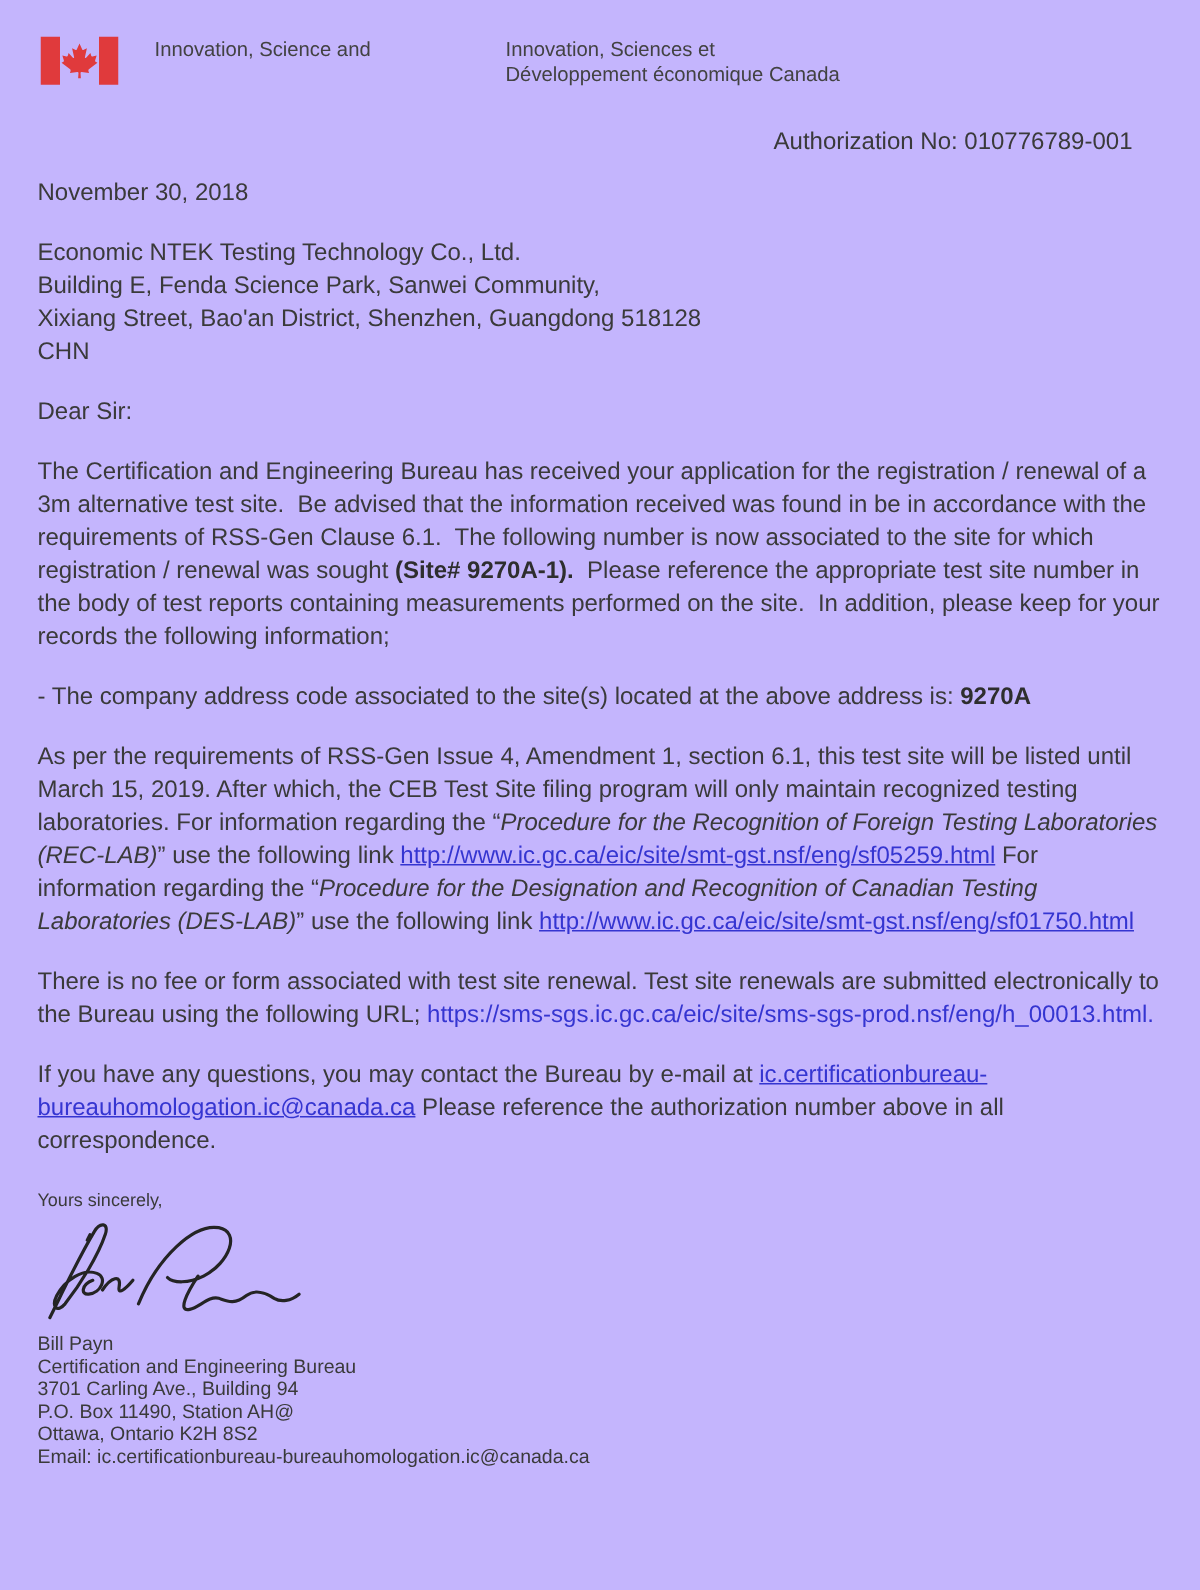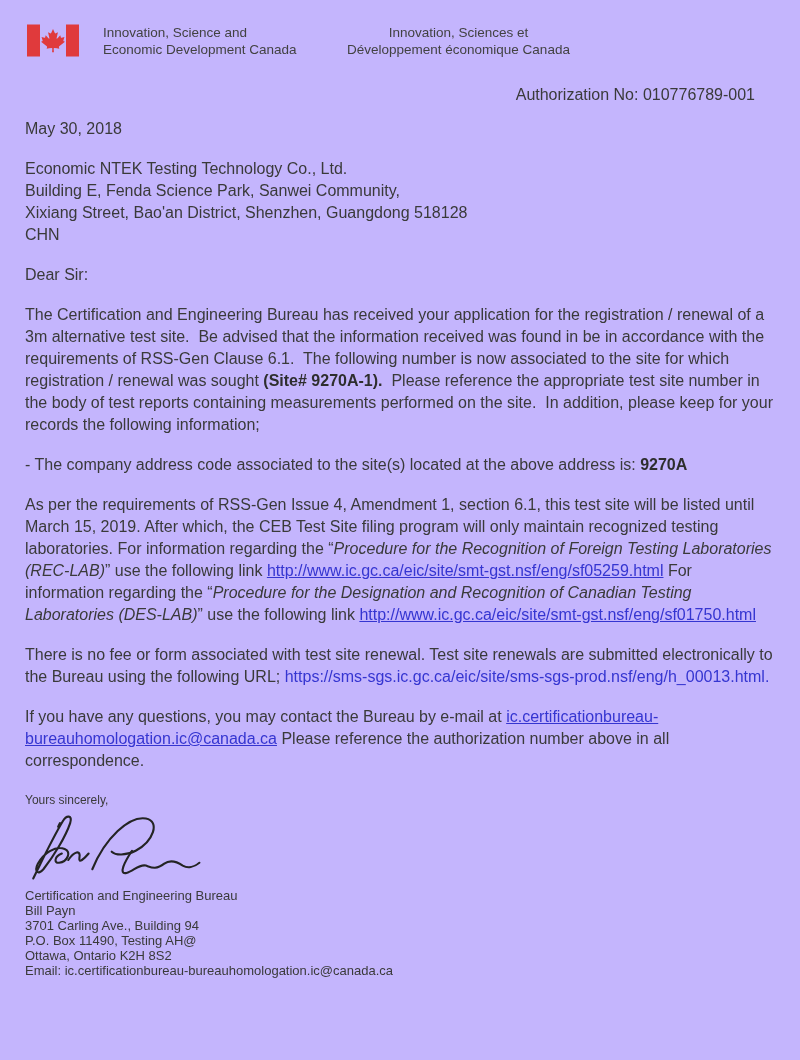--- a/index.html
+++ b/index.html
@@ -19,21 +19,21 @@
     padding:24px 25px 0 27px;
   }
   .flag-wrap { width:52px; height:33px; flex:0 0 auto; }
   .dept {
     font-size:13.5px;
     line-height:17px;
     color:#424242;
     white-space:nowrap;
   }
   .dept-en { margin-left:24px; width:232px; }
-  .dept-fr { margin-left:12px;text-align:center; }
+  .dept-fr { margin-left:2px; }
   
   .auth-line {
     margin:26px 45px 0 0;
     text-align:right;
     font-size:16px;
     line-height:22px;
     color:#3a3a3a;
   }
   .content {
     padding:0 25px;
@@ -81,33 +81,32 @@
       <svg width="52" height="33" viewBox="0 0 52 32" xmlns="http://www.w3.org/2000/svg">
         <rect x="0" y="0" width="13" height="32" fill="#e03a3c"></rect>
         <rect x="39" y="0" width="13" height="32" fill="#e03a3c"></rect>
         <g transform="translate(13,2.5) scale(0.26)">
           <path fill="#e03a3c" d="M50 8 L43 23 Q41.5 25.5 39 24 L31 20 L36 42 Q37 47 32.5 43.5 L22 32 L20 39 Q19.4 41.5 16.8 41 L6 38.7 L9.8 50.5 Q11 53.5 8.6 54.7 L4 57 L26 74 Q28 75.5 27 78.6 L25.5 83.5 Q35 81.6 44.5 80.7 Q47.5 80.6 47.4 83.2 L46.5 97 L53.5 97 L52.6 83.2 Q52.5 80.6 55.5 80.7 Q65 81.6 74.5 83.5 L73 78.6 Q72 75.5 74 74 L96 57 L91.4 54.7 Q89 53.5 90.2 50.5 L94 38.7 L83.2 41 Q80.6 41.5 80 39 L78 32 L67.5 43.5 Q63 47 64 42 L69 20 L61 24 Q58.5 25.5 57 23 Z"></path>
         </g>
       </svg>
     </div>
     <div class="dept dept-en">
       <div class="line">Innovation, Science and</div>
-      <div class="line">Economic Development Canada</div>
     </div>
     <div class="dept dept-fr">
       <div class="line">Innovation, Sciences et</div>
       <div class="line">Développement économique Canada</div>
     </div>
   </div>
 
   <div class="auth-line">Authorization No: 010776789-001</div>
 
   <div class="content">
 
-    <div class="date-line line">May 30, 2018</div>
+    <div class="date-line line">November 30, 2018</div>
 
     <div class="block">
       <div class="line">Economic NTEK Testing Technology Co., Ltd.</div>
       <div class="line">Building E, Fenda Science Park, Sanwei Community,</div>
       <div class="line">Xixiang Street, Bao'an District, Shenzhen, Guangdong 518128</div>
       <div class="line">CHN</div>
     </div>
 
 
     <div class="block line">Dear Sir:</div>
@@ -130,22 +129,22 @@
           <path d="M6 72 C 14 56, 26 30, 38 10 C 42 3, 49 3, 46 12 C 41 27, 28 48, 17 62 C 11 69, 7 64, 11 56 C 17 45, 30 36, 40 40 C 48 43, 43 54, 34 55 C 28 55.5, 29 48, 37 45"></path>
           <path d="M44 52 C 50 43, 58 40, 56 50 C 55 56, 61 51, 66 45"></path>
           <path d="M33 16 L 35 12"></path>
           <path d="M70 62 C 84 28, 110 4, 128 7 C 144 10, 136 32, 117 42 C 106 47.5, 95 47, 91 43"></path>
           <path d="M113 42 C 105 54, 98 68, 107 66 C 114 64.5, 121 56, 128 58 C 134 60, 139 63, 148 56 C 154 51.5, 162 54, 168 58 C 173 61, 180 60, 186 55"></path>
         </g>
       </svg>
     </div>
 
     <div class="signer">
+      <div class="line">Bill Payn</div>
       <div class="line">Certification and Engineering Bureau</div>
-      <div class="line">Bill Payn</div>
       <div class="line">3701 Carling Ave., Building 94</div>
-      <div class="line">P.O. Box 11490, Testing AH@</div>
+      <div class="line">P.O. Box 11490, Station AH@</div>
       <div class="line">Ottawa, Ontario K2H 8S2</div>
       <div class="line">Email: ic.certificationbureau-bureauhomologation.ic@canada.ca</div>
     </div>
 
   </div>
 </div>
 
 </body></html>

